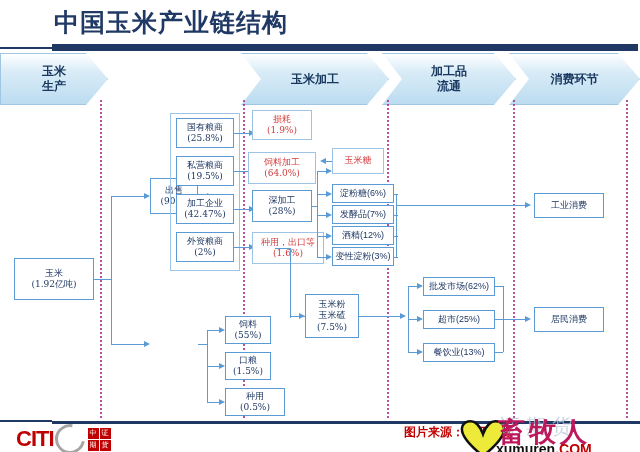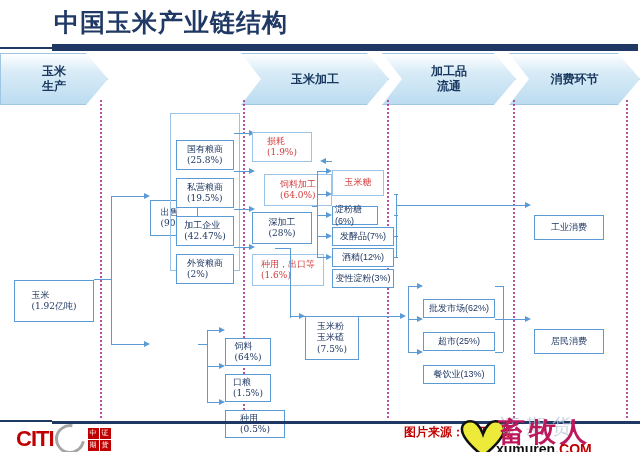--- a/index.html
+++ b/index.html
@@ -57,26 +57,26 @@
     position:absolute;width:0;border-left:2px dotted #b0338c;
     opacity:.85;
   }
   
   .node{
     position:absolute;box-sizing:border-box;
     border:1px solid #5b9bd5;
     background:#ffffff;
     display:flex;flex-direction:column;
     align-items:center;justify-content:center;
+    text-align:center;
     font-size:9px;line-height:1.25;
     color:#1f3864;
     font-family:"DejaVu Serif","Liberation Serif",serif;
     white-space:pre-line;
     padding:4px 2px;
-    margin-top:22px;
   }
   .node.red{color:#d23b3b;border-color:#9dc3e6;}
   .node.plain{font-family:"Liberation Sans",sans-serif;}
   .group{
     position:absolute;box-sizing:border-box;
     border:1px solid #9dc3e6;
     background:transparent;
   }
   
   .hline{position:absolute;height:0;border-top:1.5px solid #5b9bd5;}
@@ -228,29 +228,29 @@
   <div class="hline" style="left:198px;top:344px;width:10px;"></div>
   <div class="vline" style="left:207px;top:330px;height:72px;"></div>
   <div class="hline" style="left:207px;top:330px;width:15px;"></div>
   <div class="arrow-r" style="left:219px;top:326.5px;"></div>
   <div class="hline" style="left:207px;top:366px;width:15px;"></div>
   <div class="arrow-r" style="left:219px;top:362.5px;"></div>
   <div class="hline" style="left:207px;top:402px;width:15px;"></div>
   <div class="arrow-r" style="left:219px;top:398.5px;"></div>
 
   <div class="node" style="left:225px;top:316px;width:46px;height:28px;">饲料
-(64%)</div>
+(55%)</div>
   <div class="node" style="left:225px;top:352px;width:46px;height:28px;">口粮
 (1.5%)</div>
   <div class="node" style="left:225px;top:388px;width:60px;height:28px;">种用
 (0.5%)</div>
 
   <div class="node red" style="left:252px;top:110px;width:60px;height:30px;">损耗
 (1.9%)</div>
-  <div class="node red" style="left:264px;top:152px;width:68px;height:32px;">饲料加工
+  <div class="node red" style="left:248px;top:152px;width:68px;height:32px;">饲料加工
 (64.0%)</div>
   <div class="node" style="left:252px;top:190px;width:60px;height:32px;">深加工
 (28%)</div>
   <div class="node red" style="left:252px;top:232px;width:72px;height:32px;">种用，出口等
 (1.6%)</div>
 
   <div class="node red plain" style="left:332px;top:148px;width:52px;height:26px;">玉米糖</div>
   <div class="hline" style="left:326px;top:161px;width:6px;"></div>
   <div class="arrow-l" style="left:320px;top:157.5px;"></div>
 
@@ -261,21 +261,21 @@
 
   <div class="hline" style="left:317px;top:194px;width:12px;"></div>
   <div class="arrow-r" style="left:326px;top:190.5px;"></div>
   <div class="hline" style="left:317px;top:215px;width:12px;"></div>
   <div class="arrow-r" style="left:326px;top:211.5px;"></div>
   <div class="hline" style="left:317px;top:236px;width:12px;"></div>
   <div class="arrow-r" style="left:326px;top:232.5px;"></div>
   <div class="hline" style="left:317px;top:257px;width:12px;"></div>
   <div class="arrow-r" style="left:326px;top:253.5px;"></div>
 
-  <div class="node plain" style="left:332px;top:184px;width:46px;height:19px;">淀粉糖(6%)</div>
+  <div class="node plain" style="left:332px;top:184px;width:62px;height:19px;">淀粉糖(6%)</div>
   <div class="node plain" style="left:332px;top:205px;width:62px;height:19px;">发酵品(7%)</div>
   <div class="node plain" style="left:332px;top:226px;width:62px;height:19px;">酒精(12%)</div>
   <div class="node plain" style="left:332px;top:247px;width:62px;height:19px;">变性淀粉(3%)</div>
 
   <div class="vline" style="left:396px;top:194px;height:63px;"></div>
   <div class="hline" style="left:394px;top:194px;width:4px;"></div>
   <div class="hline" style="left:394px;top:215px;width:4px;"></div>
   <div class="hline" style="left:394px;top:236px;width:4px;"></div>
   <div class="hline" style="left:394px;top:257px;width:4px;"></div>
   <div class="hline" style="left:396px;top:205px;width:132px;"></div>

